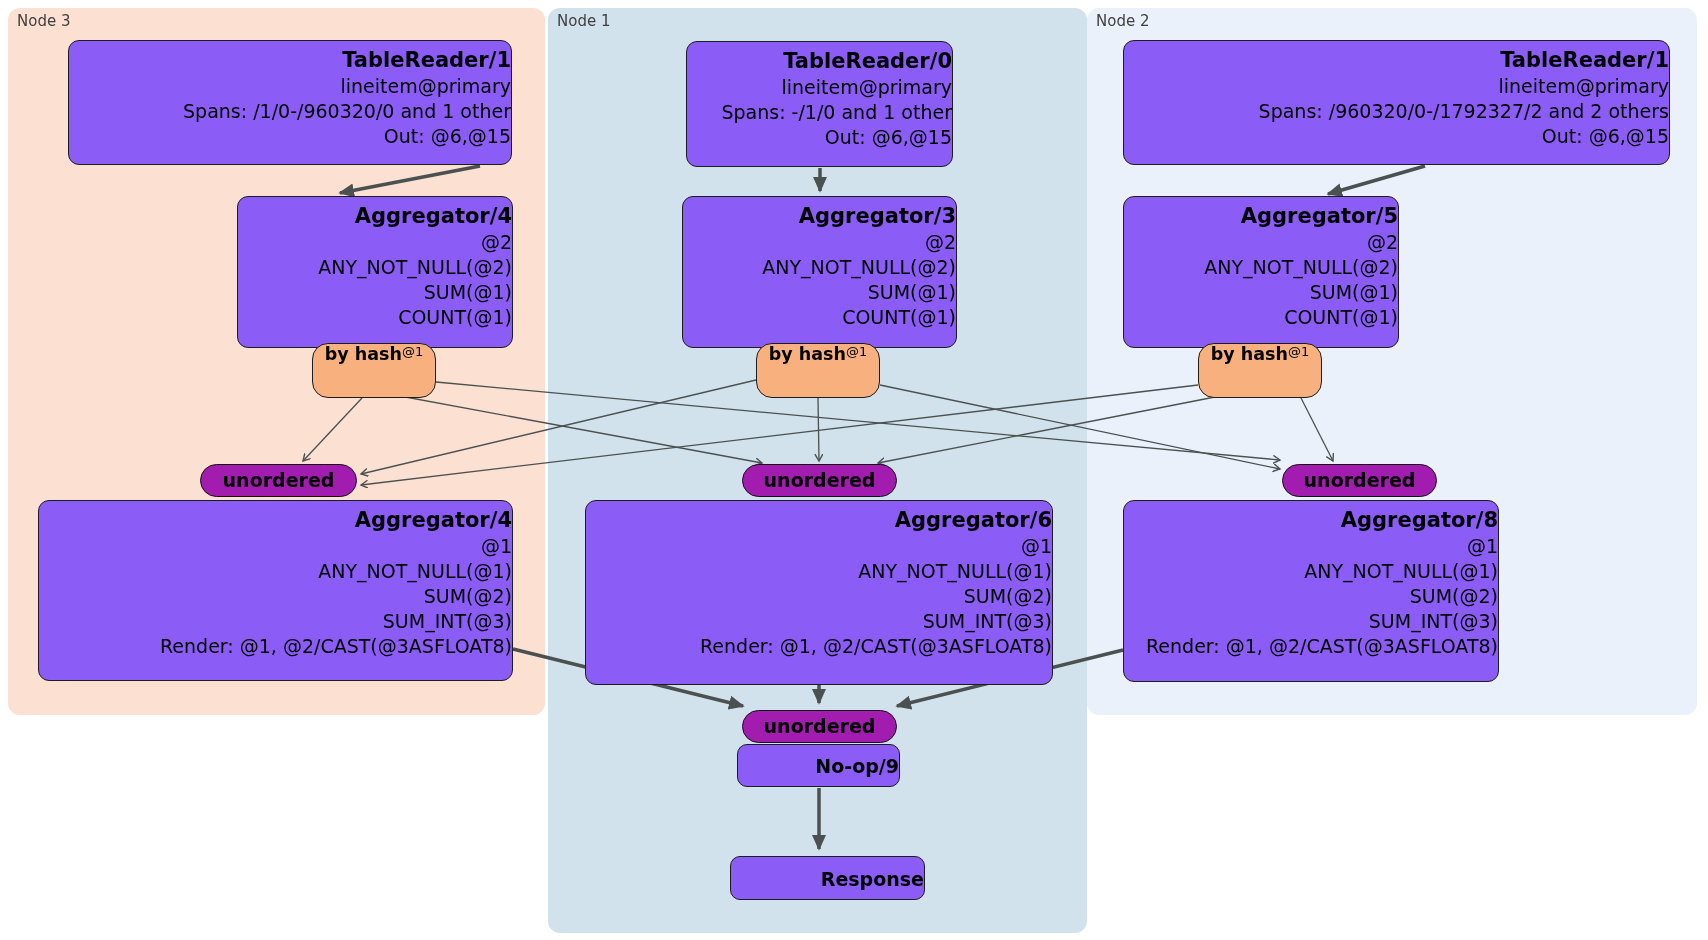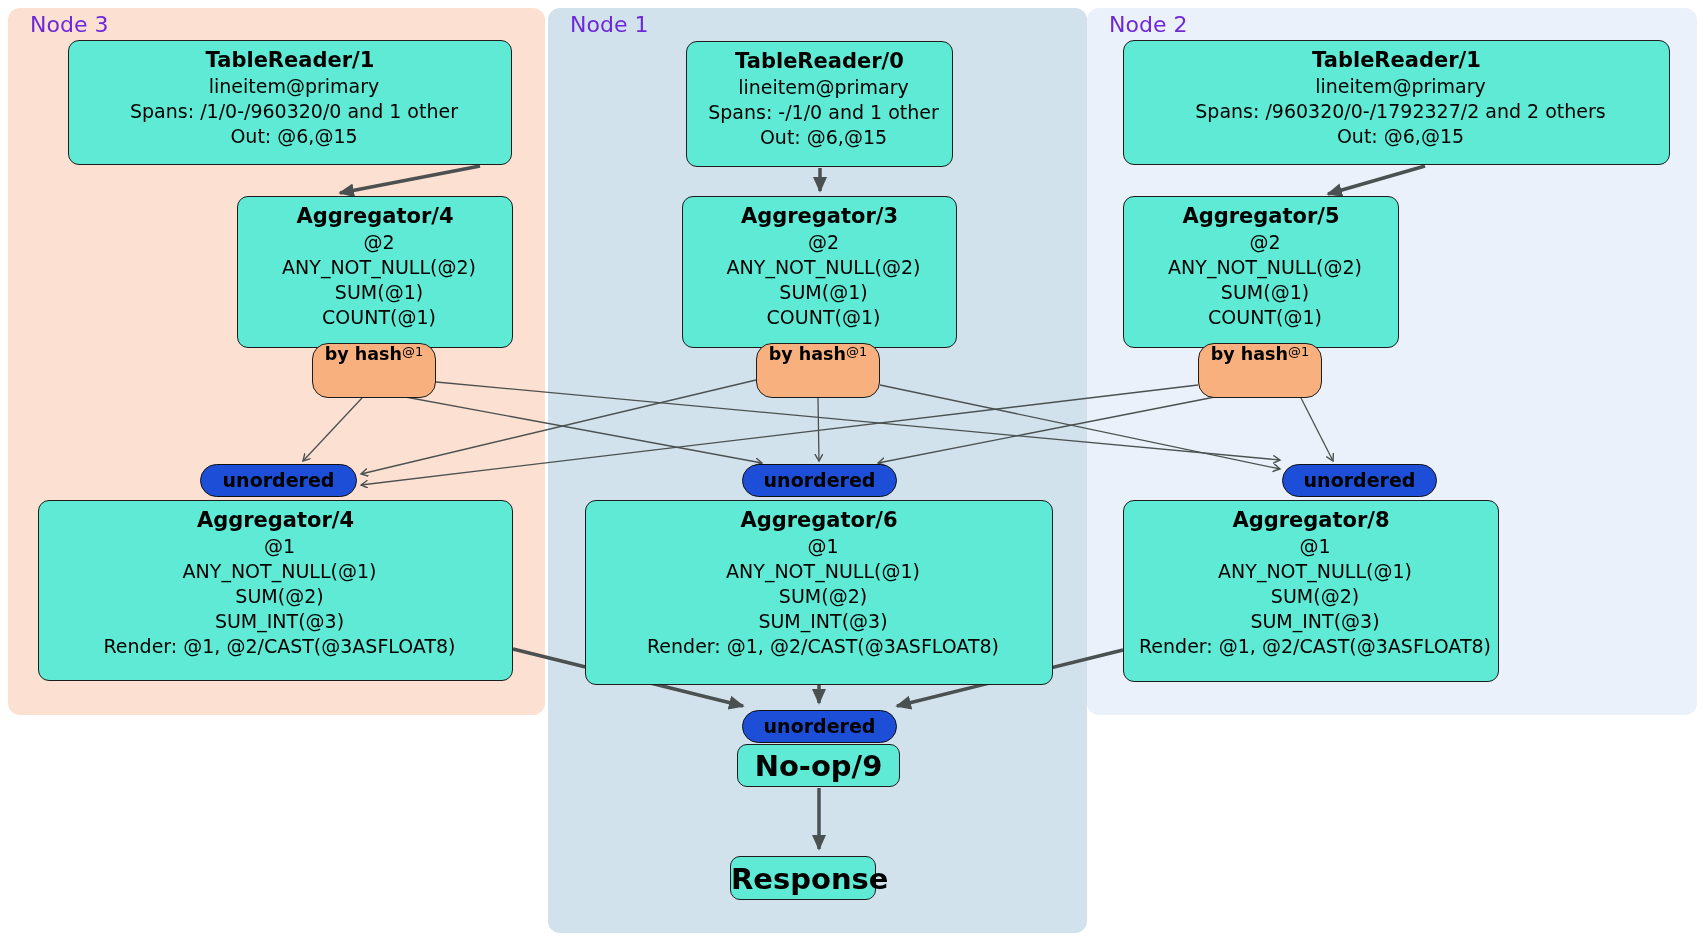--- a/index.html
+++ b/index.html
@@ -5,63 +5,63 @@
   html,body{margin:0;padding:0;background:#ffffff;}
   .canvas{
     position:relative;width:1708px;height:940px;overflow:hidden;
     font-family:"DejaVu Sans","Liberation Sans",sans-serif;color:#000;
   }
   
   .group{position:absolute;border-radius:12px;z-index:0;}
   #g-node3{left:8px;top:8px;width:537px;height:707px;background:#fce0d2;}
   #g-node1{left:548px;top:8px;width:539px;height:925px;background:#d2e2ec;}
   #g-node2{left:1087px;top:8px;width:610px;height:707px;background:#eaf1fa;}
-  .group-label{position:absolute;left:22px;top:4px;font-size:22px;color:#6d28d9;}
+  .group-label{position:absolute;left:9px;top:4px;font-size:15px;color:#404040;}
 
   
   svg.edges{position:absolute;left:0;top:0;z-index:1;}
   .et{stroke:#4b5150;stroke-width:3.5;}
   .en{stroke:#4b5150;stroke-width:1.3;}
 
   
   .op{
-    position:absolute;z-index:2;background:#5eead4;border:1.5px solid #1d1d1d;
-    border-radius:11px;text-align:center;padding-top:6px;box-sizing:border-box;
+    position:absolute;z-index:2;background:#8b5cf6;border:1.5px solid #1d1d1d;
+    border-radius:11px;text-align:right;padding-top:6px;box-sizing:border-box;
   }
   .op-title{font-weight:bold;font-size:21px;line-height:27px;}
   .op-line{font-size:19px;line-height:25px;white-space:nowrap;margin-left:8px;}
   #tr1{left:68px;top:40px;width:444px;height:125px;}
   #tr0{left:686px;top:41px;width:267px;height:126px;}
   #tr2{left:1123px;top:40px;width:547px;height:125px;}
   #agg4{left:237px;top:196px;width:276px;height:152px;}
   #agg3{left:682px;top:196px;width:275px;height:152px;}
   #agg5{left:1123px;top:196px;width:276px;height:152px;}
   #agg7{left:38px;top:500px;width:475px;height:181px;}
   #agg6{left:585px;top:500px;width:468px;height:185px;}
   #agg8{left:1123px;top:500px;width:376px;height:182px;}
   .op.small{padding-top:2px;display:flex;flex-direction:column;justify-content:center;}
   #noop{left:737px;top:744px;width:163px;height:43px;border-radius:10px;}
-  #response{left:730px;top:856px;width:146px;height:44px;border-radius:10px;}
-  .op.small .op-title{font-size:29px;}
+  #response{left:730px;top:856px;width:195px;height:44px;border-radius:10px;}
+  .op.small .op-title{font-size:19px;}
 
   
   .hash{
     position:absolute;z-index:3;width:124px;height:55px;background:#f7b07e;
     border:1.5px solid #1d1d1d;border-radius:16px;text-align:center;
     display:flex;justify-content:center;box-sizing:border-box;
   }
   .hash-label{font-weight:bold;font-size:17.5px;line-height:20px;}
   .hash-detail{font-size:13px;line-height:16px;}
   #hash4{left:312px;top:343px;}
   #hash3{left:756px;top:343px;}
   #hash5{left:1198px;top:343px;}
 
   
   .pill{
-    position:absolute;z-index:3;height:33px;background:#1d4ed8;
+    position:absolute;z-index:3;height:33px;background:#a21caf;
     border:1.6px solid #111;border-radius:17px;text-align:center;
     font-weight:bold;font-size:19px;line-height:31px;box-sizing:border-box;
   }
   #un7{left:200px;top:464px;width:157px;}
   #un6{left:742px;top:464px;width:155px;}
   #un8{left:1282px;top:464px;width:155px;}
   #unfinal{left:742px;top:710px;width:155px;}
 </style>
 </head>
 <body>

